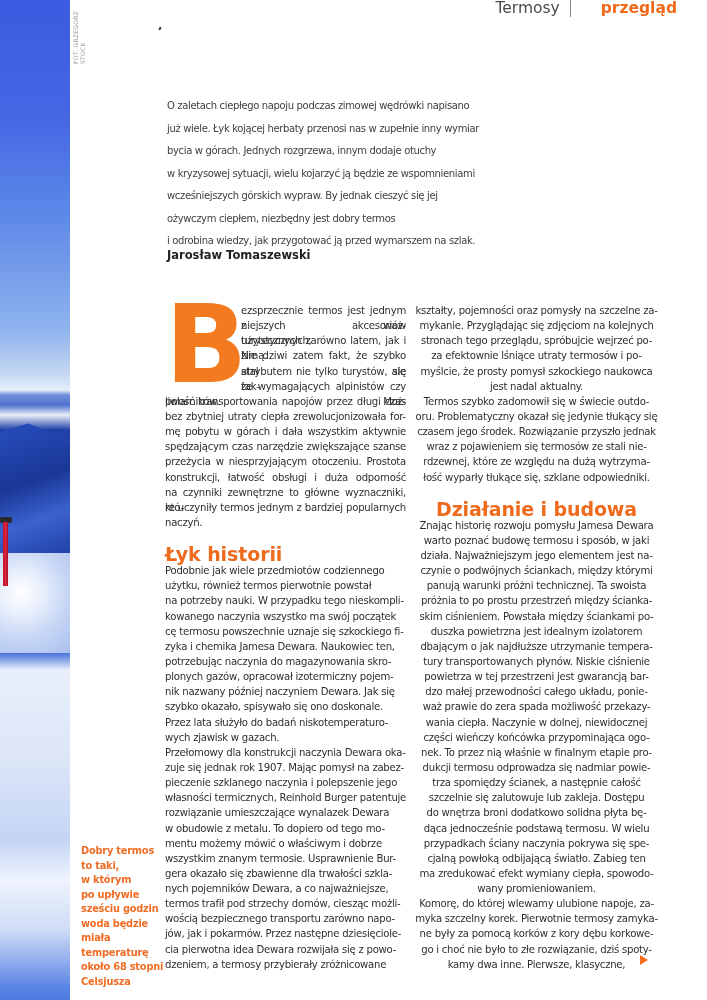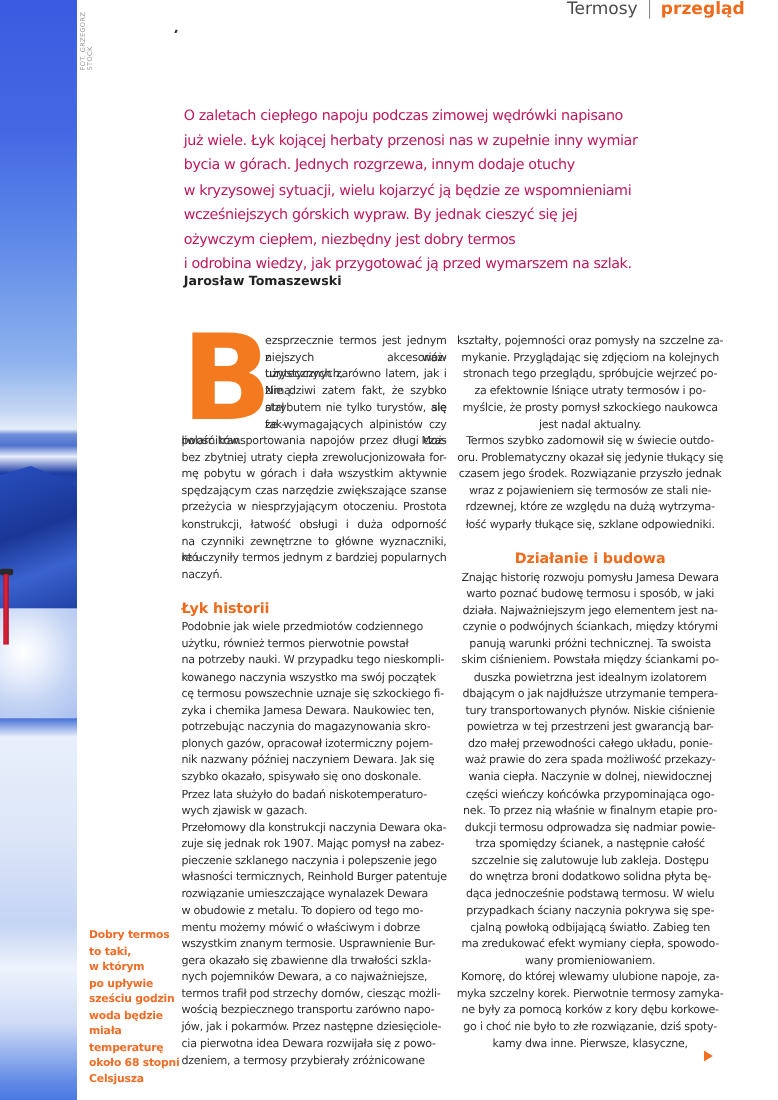--- a/index.html
+++ b/index.html
@@ -46,27 +46,27 @@
       font-family: "DejaVu Sans", sans-serif;
       height: 62px; overflow: hidden;
     }
     
     .section-header {
       position: absolute; right: 30px; top: -1px; display: flex; 
       font-size: 15.5px;
     }
     .section-header .section-name { color: #4a4a4a; }
     .section-header .divider { width: 1px; height: 18px; background: #8a8a8a; margin: 0 10px; }
-    .section-header .subsection { color: #f06a1a; font-weight: bold; }
+    .section-header .subsection { color: #f06a1a; font-weight: bold; margin-left: 20px; }
     .stray-mark { position: absolute; left: 159px; top: 27px; width: 2px; height: 3px; background: #333; transform: skewX(-20deg); }
 
     
     .lead {
       position: absolute; left: 167px; top: 95px; width: 530px;
-      font-size: 13px; line-height: 22.5px; color: #be185d;
+      font-size: 10px; line-height: 22.5px; color: #404040;
       font-family: "DejaVu Sans", sans-serif; letter-spacing: -0.35px;
     }
     .lead p { margin: 0; white-space: nowrap; }
     .author {
       position: absolute; left: 167px; top: 248px;
       font-size: 11.5px; font-weight: bold; color: #222;
     }
 
     
     .col {
@@ -78,21 +78,21 @@
     .col-right { left: 413px; width: 247px; text-align: center; }
     .col .line { white-space: nowrap; height: 15.15px; }
     .col .line.justify { text-align: justify; text-align-last: justify; white-space: normal; }
     .col .gap { height: 15px; }
     .dropcap {
       float: left; width: 70px; height: 88px; margin-right: 6px; margin-top: 0px;
       color: #f47a1f; font-weight: bold; font-size: 108px; line-height: 84px;
       font-family: "DejaVu Sans", sans-serif; letter-spacing: -4px;
     }
     .subhead {
-      color: #ee6a1c; font-weight: bold; font-size: 13px; line-height: 18px;
+      color: #ee6a1c; font-weight: bold; font-size: 19px; line-height: 18px;
       margin: 0 0 0 0; letter-spacing: -0.1px;
     }
     .sidebar-quote {
       position: absolute; left: 81px; top: 844px; width: 85px;
       color: #ef6d26; font-size: 9.8px; line-height: 14.5px; font-weight: bold;
       letter-spacing: -0.2px;
     }
     .sidebar-quote div { white-space: nowrap; }
     .continue-arrow {
       position: absolute; left: 640px; top: 955px; width: 0; height: 0;
@@ -212,20 +212,21 @@
       <div class="line">łość wyparły tłukące się, szklane odpowiedniki.</div>
     </div>
   <div class="gap"></div>
   <div class="subhead">Działanie i budowa</div>
   <div id="construction-lines">
       <div class="line">Znając historię rozwoju pomysłu Jamesa Dewara</div>
       <div class="line">warto poznać budowę termosu i sposób, w jaki</div>
       <div class="line">działa. Najważniejszym jego elementem jest na-</div>
       <div class="line">czynie o podwójnych ściankach, między którymi</div>
       <div class="line">panują warunki próżni technicznej. Ta swoista</div>
+      <div class="line">próżnia to po prostu przestrzeń między ścianka-</div>
       <div class="line">skim ciśnieniem. Powstała między ściankami po-</div>
       <div class="line">duszka powietrzna jest idealnym izolatorem</div>
       <div class="line">dbającym o jak najdłuższe utrzymanie tempera-</div>
       <div class="line">tury transportowanych płynów. Niskie ciśnienie</div>
       <div class="line">powietrza w tej przestrzeni jest gwarancją bar-</div>
       <div class="line">dzo małej przewodności całego układu, ponie-</div>
       <div class="line">waż prawie do zera spada możliwość przekazy-</div>
       <div class="line">wania ciepła. Naczynie w dolnej, niewidocznej</div>
       <div class="line">części wieńczy końcówka przypominająca ogo-</div>
       <div class="line">nek. To przez nią właśnie w finalnym etapie pro-</div>

